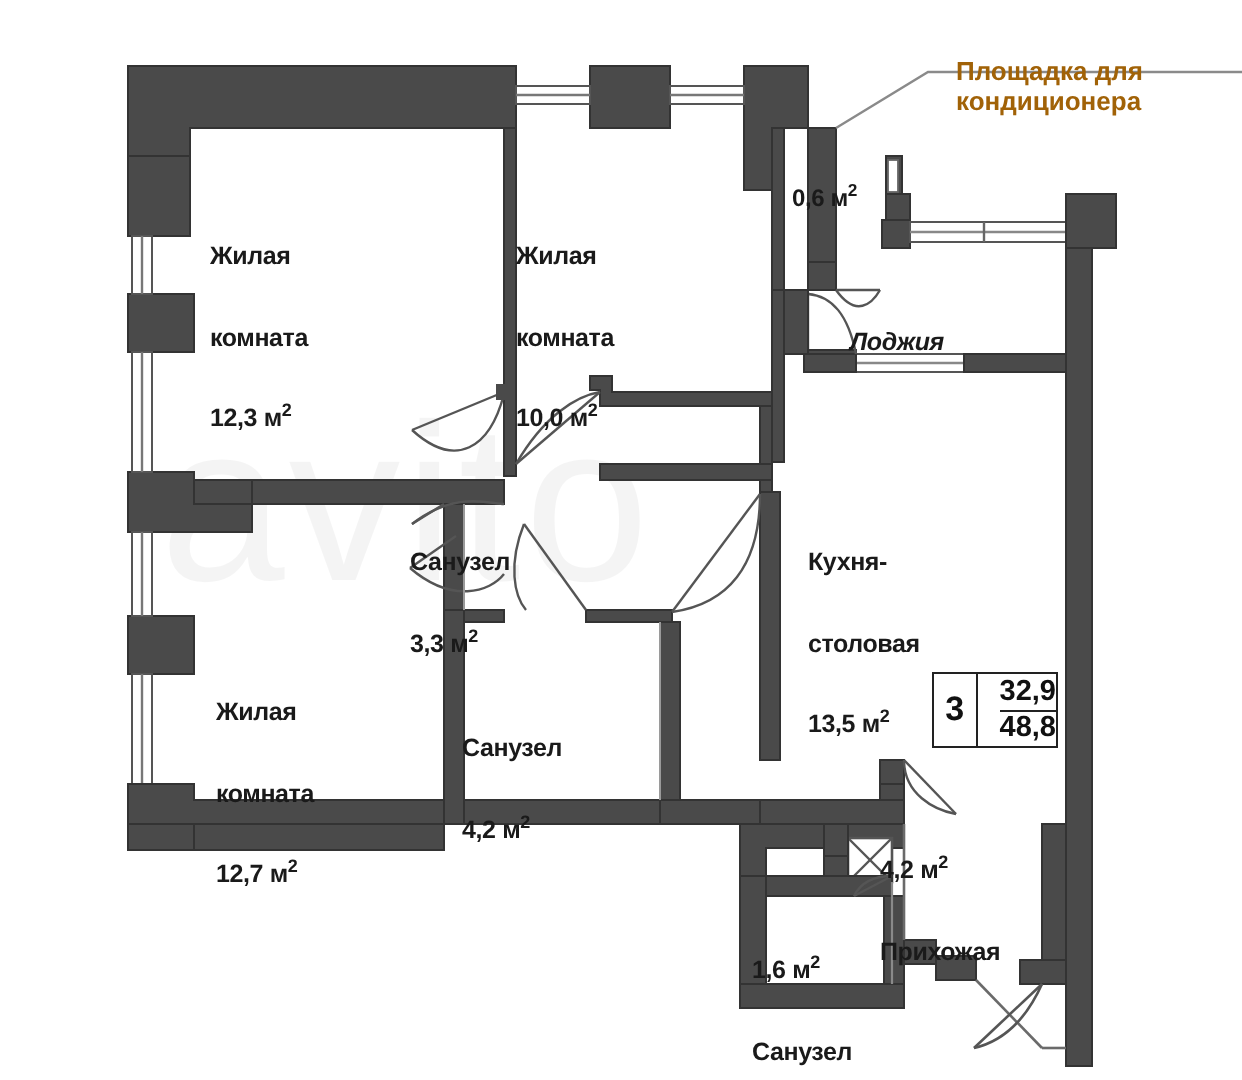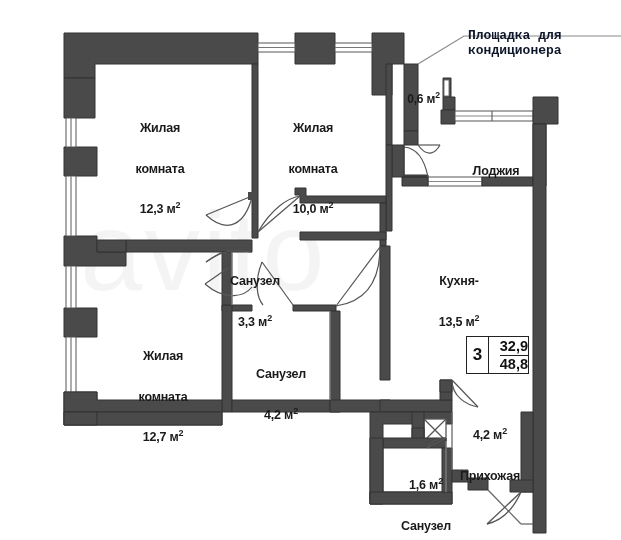--- a/index.html
+++ b/index.html
@@ -17,39 +17,39 @@
   }
   #plan-svg {
     position: absolute;
     left: 0;
     top: 0;
     width: 621px;
     height: 540px;
   }
   .room-label {
     position: absolute;
-    text-align: center;
     font-family: "Liberation Sans", sans-serif;
     font-weight: bold;
     font-size: 12.5px;
     line-height: 13.5px;
     color: #1a1a1a;
     white-space: pre;
     pointer-events: none;
     letter-spacing: -0.2px;
   }
   .room-label.small { font-size: 12px; line-height: 13px; }
   .header-label {
     position: absolute;
-    font-family: Liberation Mono, monospace;
+    font-family: Liberation Sans, sans-serif;
     font-weight: bold;
     font-size: 13px;
     line-height: 15px;
-    color: #0f172a;
+    color: #a16207;
     white-space: pre;
+    margin-left: 10px;
   }
   #info-box {
     position: absolute;
     left: 466px;
     top: 336px;
     width: 63px;
     height: 38px;
     border: 1.5px solid #222;
     background: #fff;
     display: flex;
@@ -343,24 +343,25 @@
     <div><span>3,3</span> <span>м</span><span class="sup">2</span></div>
   </div>
 
   <div class="room-label" style="left:231px; top:341px; width:100px;">
     <div>Санузел</div>
     <div><span>4,2</span> <span>м</span><span class="sup">2</span></div>
   </div>
 
   <div class="room-label" style="left:404px; top:248px; width:110px;">
     <div>Кухня-</div>
+    <div>столовая</div>
     <div><span>13,5</span> <span>м</span><span class="sup">2</span></div>
   </div>
 
-  <div class="room-label" style="left:441px; top:138px; width:110px;">
+  <div class="room-label" style="left:425px; top:138px; width:110px;font-style:italic;">
     <div>Лоджия</div>
   </div>
 
   <div class="room-label small" style="left:396px; top:67px; width:55px;">
     <div><span>0,6</span> <span>м</span><span class="sup">2</span></div>
   </div>
 
   <div class="room-label" style="left:440px; top:402px; width:100px;">
     <div><span>4,2</span> <span>м</span><span class="sup">2</span></div>
     <div>Прихожая</div>

